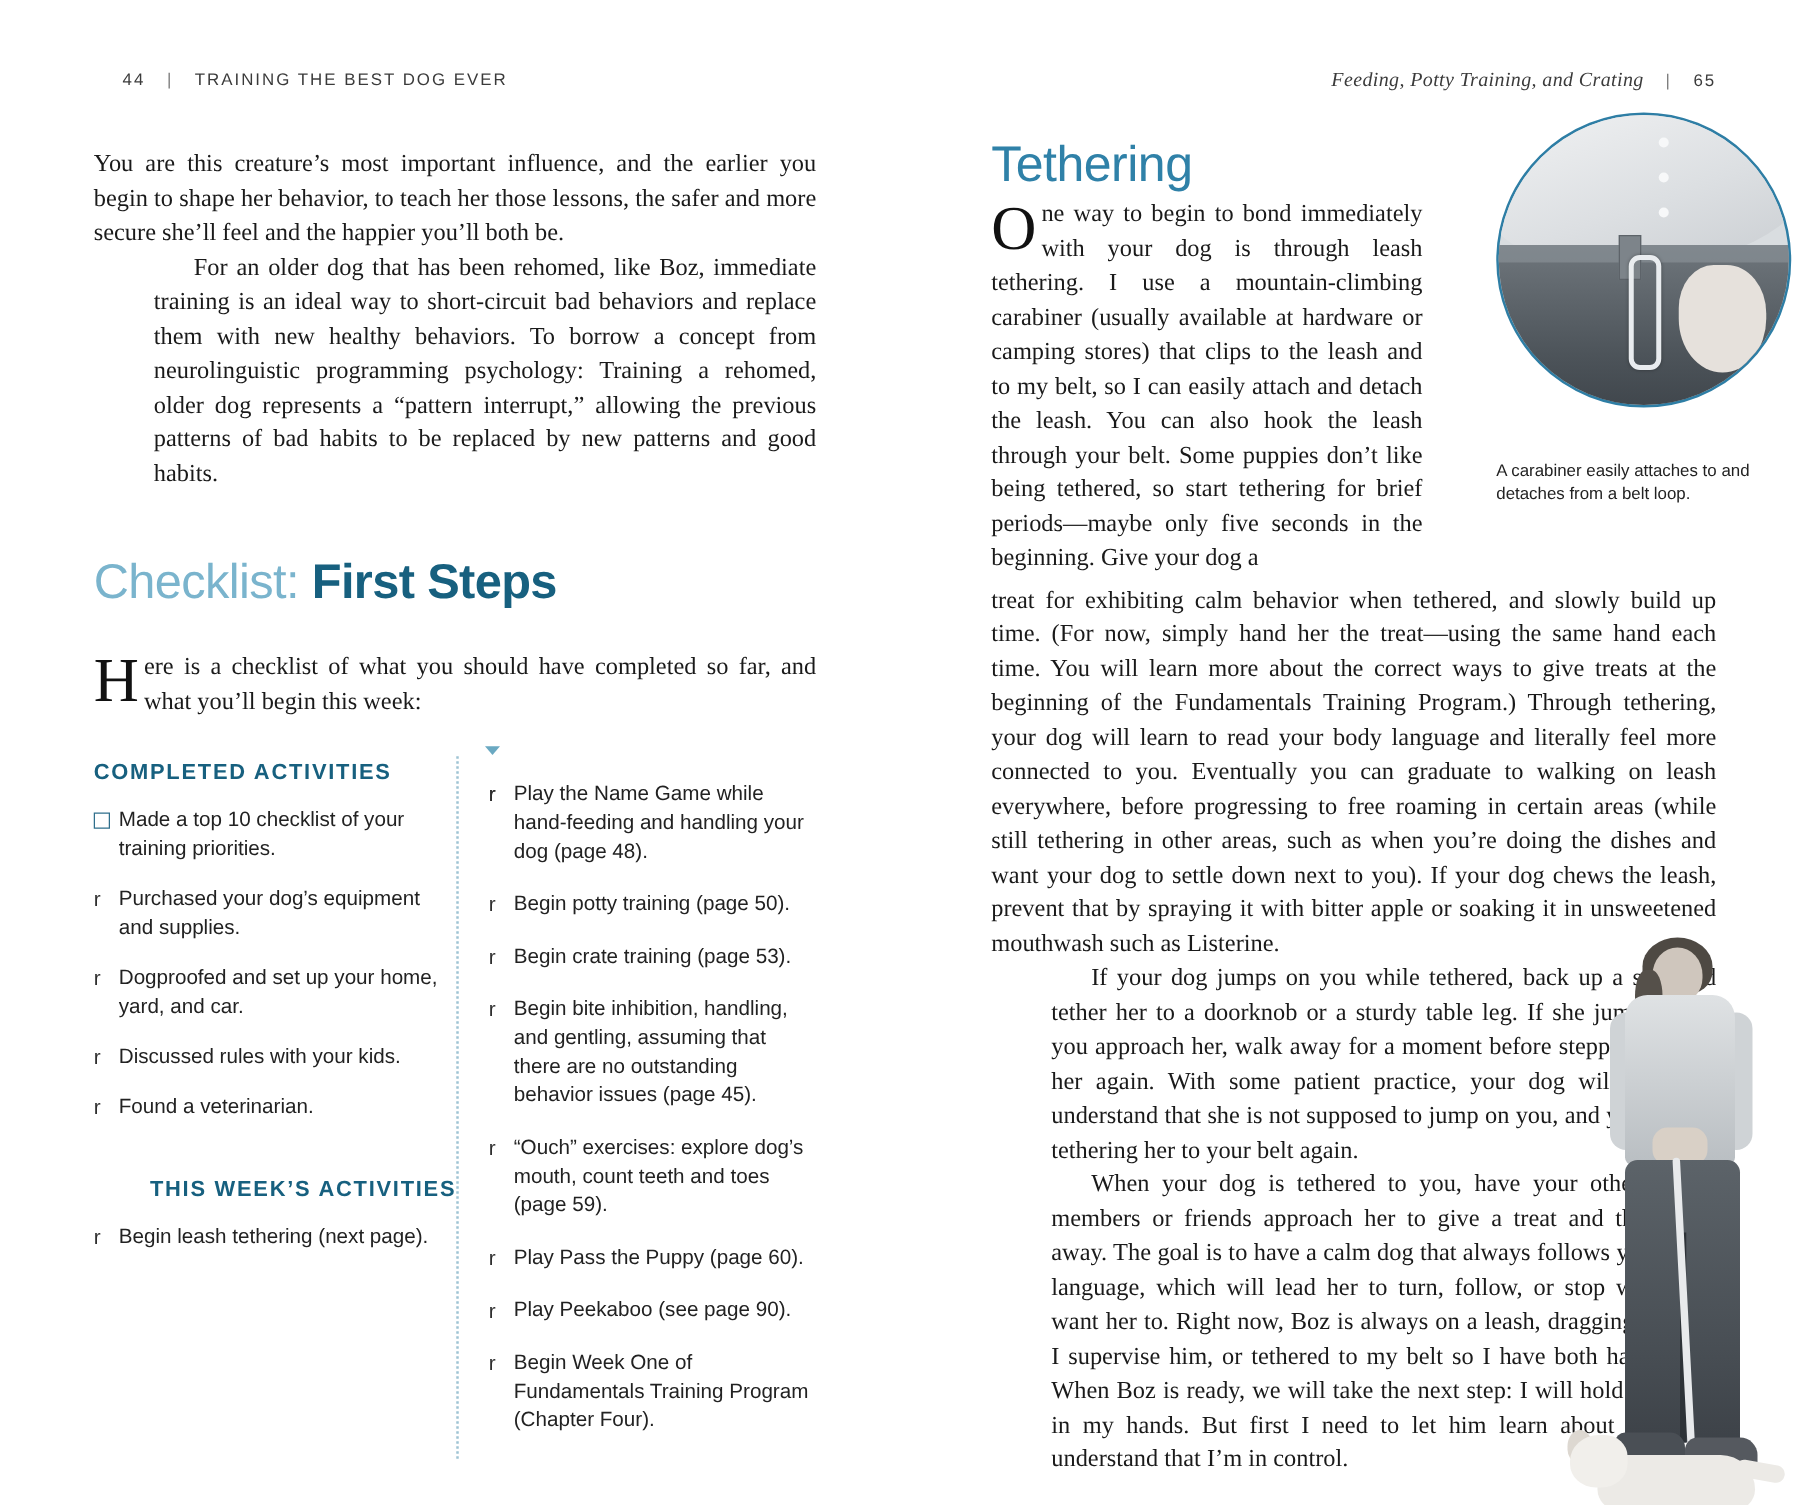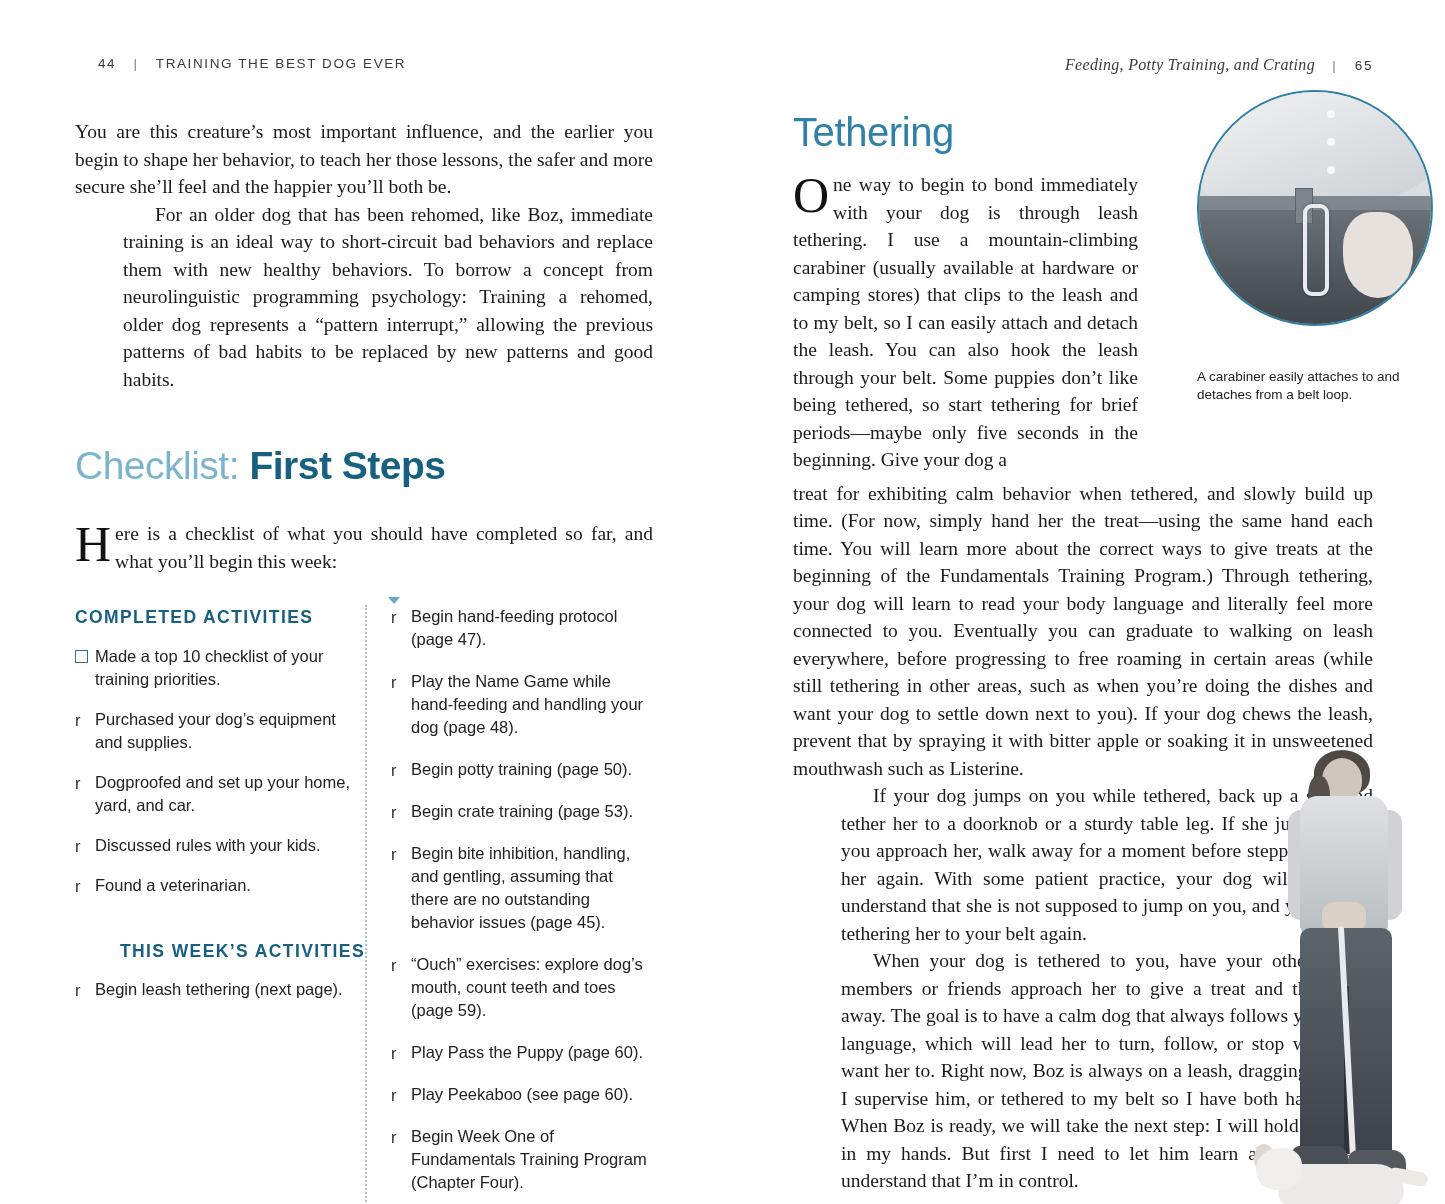--- a/index.html
+++ b/index.html
@@ -168,21 +168,21 @@
     border-right: 6px solid transparent;
     border-top: 7px solid #6aa9c2;
   }
 
   
   .section-title {
     font-family: "Liberation Sans", sans-serif;
     font-size: 40px;
     color: #2f81a8;
     font-weight: 400;
-    margin: 0 0 16px 0;
+    margin: 0 0 3px 0;
     letter-spacing: -0.4px;
   }
 
   .right-top {
     width: 345px;
   }
   .right-wide {
     width: 580px;
     margin-top: 0;
   }
@@ -420,21 +420,20 @@
         </li>
       </ul>
     </div>
 
     <div class="col-divider"></div>
 
     <div class="col-b">
       <ul class="cl">
         <li>
           <span class="bullet">r</span>
-          <span>Begin hand-feeding protocol (page 47).</span>
         </li>
         <li>
           <span class="bullet">r</span>
           <span>Play the Name Game while hand-feeding and handling your dog (page 48).</span>
         </li>
         <li>
           <span class="bullet">r</span>
           <span>Begin potty training (page 50).</span>
         </li>
         <li>
@@ -448,21 +447,21 @@
         <li>
           <span class="bullet">r</span>
           <span>“Ouch” exercises: explore dog’s mouth, count teeth and toes (page 59).</span>
         </li>
         <li>
           <span class="bullet">r</span>
           <span>Play Pass the Puppy (page 60).</span>
         </li>
         <li>
           <span class="bullet">r</span>
-          <span>Play Peekaboo (see page 60).</span>
+          <span>Play Peekaboo (see page 90).</span>
         </li>
         <li>
           <span class="bullet">r</span>
           <span>Begin Week One of Fundamentals Training Program (Chapter Four).</span>
         </li>
       </ul>
     </div>
   </div>
 </div>
 

